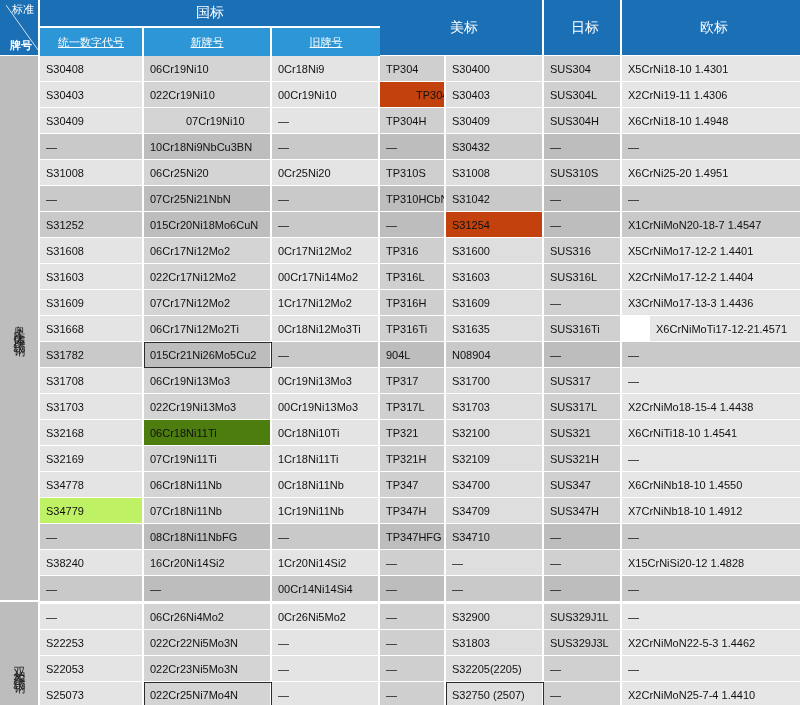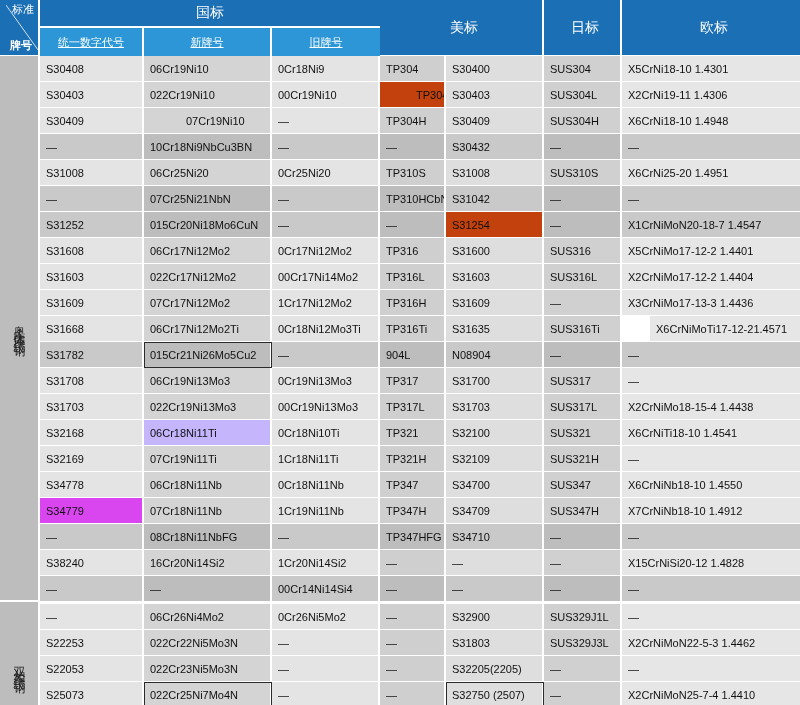--- a/index.html
+++ b/index.html
@@ -249,21 +249,21 @@
           <div class="cell" style="width: 104px; min-width: 104px; background: rgb(228, 228, 228);">S31703</div>
           <div class="cell" style="width: 128px; min-width: 128px; background: rgb(212, 212, 212);">022Cr19Ni13Mo3</div>
           <div class="cell" style="width: 108px; min-width: 108px; background: rgb(228, 228, 228);">00Cr19Ni13Mo3</div>
           <div class="cell" style="width: 66px; min-width: 66px; background: rgb(207, 207, 207);">TP317L</div>
           <div class="cell" style="width: 98px; min-width: 98px; background: rgb(222, 222, 222);">S31703</div>
           <div class="cell" style="width: 78px; min-width: 78px; background: rgb(208, 208, 208);">SUS317L</div>
           <div class="cell" style="width: 178px; min-width: 178px; flex: 1 1 0%; border-right: none; background: rgb(230, 230, 230);">X2CrNiMo18-15-4 1.4438</div>
         </div>
         <div class="row">
           <div class="cell" style="width: 104px; min-width: 104px; background: rgb(228, 228, 228);">S32168</div>
-          <div class="cell" style="width: 128px; min-width: 128px; background: #c4b5fd; text-align: center;">06Cr18Ni11Ti</div>
+          <div class="cell" style="width: 128px; min-width: 128px; background: #4d7c0f; text-align: center;">06Cr18Ni11Ti</div>
           <div class="cell" style="width: 108px; min-width: 108px; background: rgb(228, 228, 228);">0Cr18Ni10Ti</div>
           <div class="cell" style="width: 66px; min-width: 66px; background: rgb(207, 207, 207);">TP321</div>
           <div class="cell" style="width: 98px; min-width: 98px; background: rgb(222, 222, 222);">S32100</div>
           <div class="cell" style="width: 78px; min-width: 78px; background: rgb(208, 208, 208);">SUS321</div>
           <div class="cell" style="width: 178px; min-width: 178px; flex: 1 1 0%; border-right: none; background: rgb(230, 230, 230);">X6CrNiTi18-10 1.4541</div>
         </div>
         <div class="row">
           <div class="cell" style="width: 104px; min-width: 104px; background: rgb(228, 228, 228);">S32169</div>
           <div class="cell" style="width: 128px; min-width: 128px; background: rgb(212, 212, 212);">07Cr19Ni11Ti</div>
           <div class="cell" style="width: 108px; min-width: 108px; background: rgb(228, 228, 228);">1Cr18Ni11Ti</div>
@@ -275,21 +275,21 @@
         <div class="row">
           <div class="cell" style="width: 104px; min-width: 104px; background: rgb(228, 228, 228);">S34778</div>
           <div class="cell" style="width: 128px; min-width: 128px; background: rgb(212, 212, 212);">06Cr18Ni11Nb</div>
           <div class="cell" style="width: 108px; min-width: 108px; background: rgb(228, 228, 228);">0Cr18Ni11Nb</div>
           <div class="cell" style="width: 66px; min-width: 66px; background: rgb(207, 207, 207);">TP347</div>
           <div class="cell" style="width: 98px; min-width: 98px; background: rgb(222, 222, 222);">S34700</div>
           <div class="cell" style="width: 78px; min-width: 78px; background: rgb(208, 208, 208);">SUS347</div>
           <div class="cell" style="width: 178px; min-width: 178px; flex: 1 1 0%; border-right: none; background: rgb(230, 230, 230);">X6CrNiNb18-10 1.4550</div>
         </div>
         <div class="row">
-          <div class="cell" style="width: 104px; min-width: 104px; background: #d946ef;">S34779</div>
+          <div class="cell" style="width: 104px; min-width: 104px; background: #bef264;">S34779</div>
           <div class="cell" style="width: 128px; min-width: 128px; background: rgb(212, 212, 212);">07Cr18Ni11Nb</div>
           <div class="cell" style="width: 108px; min-width: 108px; background: rgb(228, 228, 228);">1Cr19Ni11Nb</div>
           <div class="cell" style="width: 66px; min-width: 66px; background: rgb(207, 207, 207);">TP347H</div>
           <div class="cell" style="width: 98px; min-width: 98px; background: rgb(222, 222, 222);">S34709</div>
           <div class="cell" style="width: 78px; min-width: 78px; background: rgb(208, 208, 208);">SUS347H</div>
           <div class="cell" style="width: 178px; min-width: 178px; flex: 1 1 0%; border-right: none; background: rgb(230, 230, 230);">X7CrNiNb18-10 1.4912</div>
         </div>
         <div class="row">
           <div class="cell" style="width: 104px; min-width: 104px; background: rgb(201, 201, 201);">—</div>
           <div class="cell" style="width: 128px; min-width: 128px; background: rgb(189, 189, 189);">08Cr18Ni11NbFG</div>

